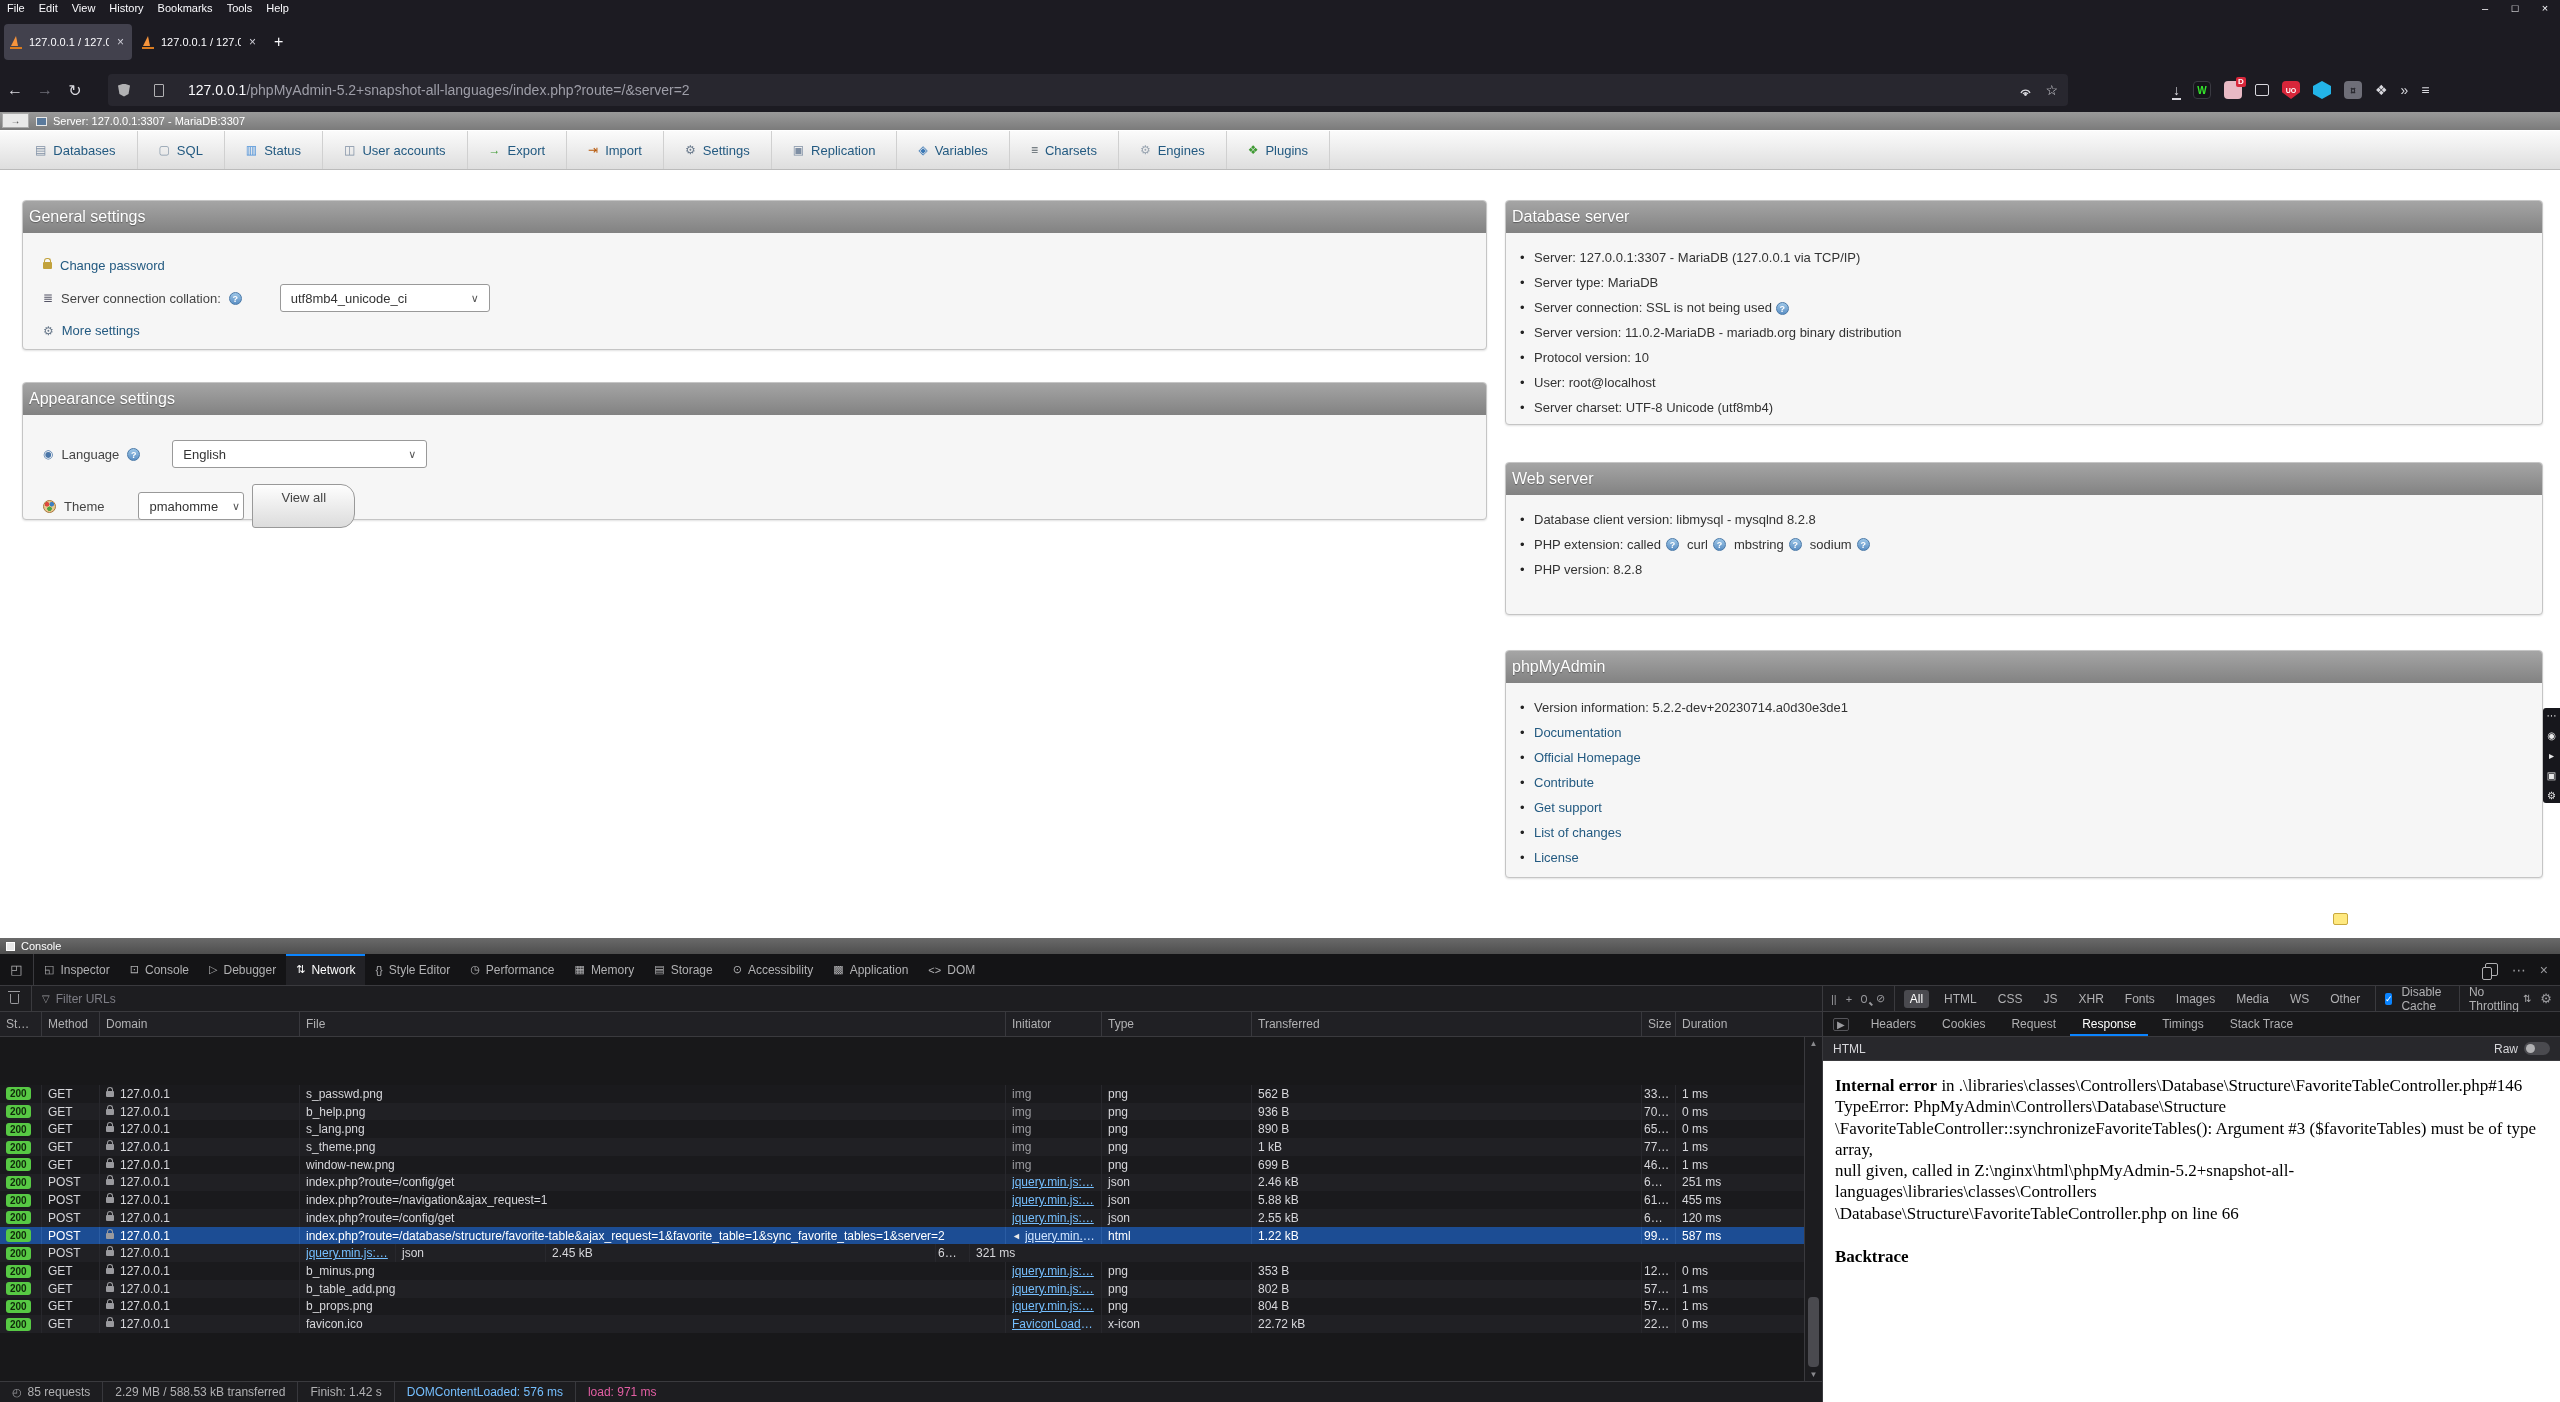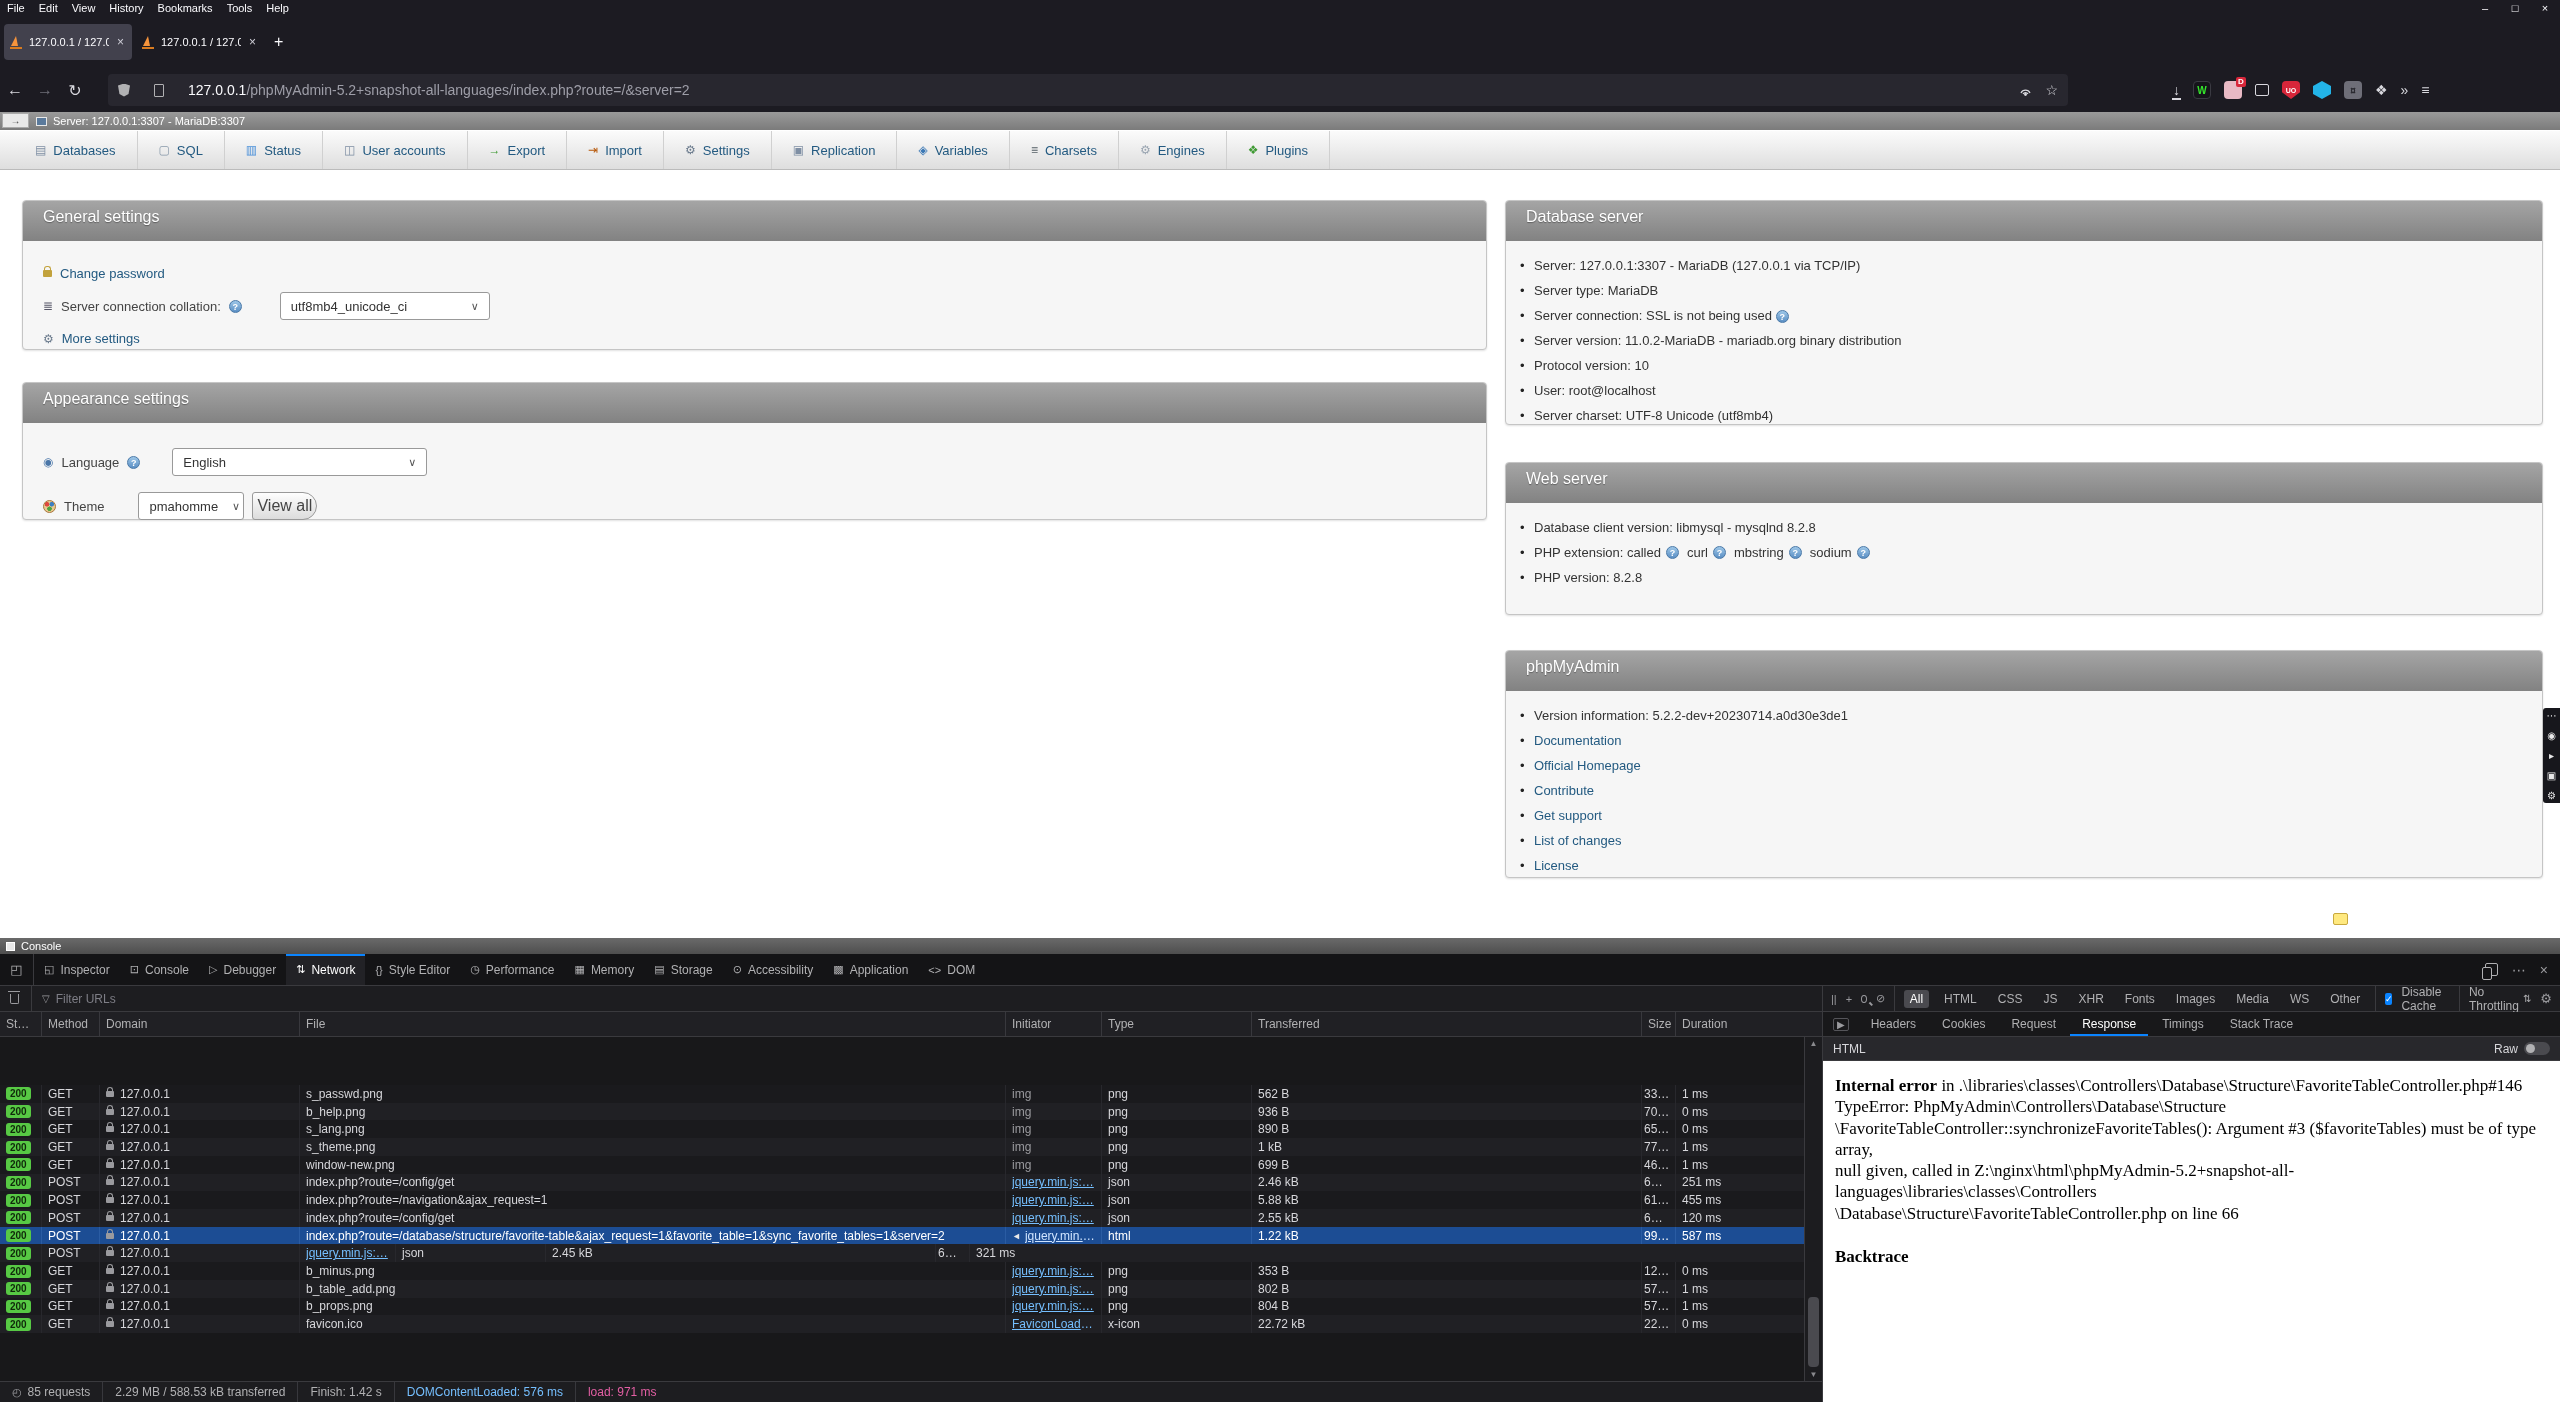--- a/index.html
+++ b/index.html
@@ -50,33 +50,33 @@
   #page { position:absolute; left:0; top:112px; width:2560px; height:826px; background:#fff; }
   #nav-toggle { position:absolute; left:2px; top:1px; width:27px; height:15px; background:#e9e9e9; border:1px solid #aaa; color:#444; font-size:10px; text-align:center; line-height:13px; z-index:2; }
   #server-bar { position:absolute; left:0; top:0; right:0; height:18px; background:linear-gradient(#9a9a9a,#7b7b7b); color:#fff; font-size:11px; line-height:18px; padding-left:36px; display:flex; align-items:center; gap:6px; }
   .server-ic { display:inline-block; width:11px; height:9px; border:1px solid #e8e8e8; background:#5b7a9c; }
   #topmenu { position:absolute; left:0; top:19px; right:0; height:39px; background:linear-gradient(#fbfbfb,#dedede); border-bottom:1px solid #bbb; display:flex; align-items:stretch; padding-left:14px; }
   .pma-tab { display:flex; align-items:center; gap:7px; padding:0 21px; font-size:13px; color:#235a81; border-right:1px solid #d0d0d0; }
   .pma-tab .tabicon { font-size:12px; }
 
   #pma-content { position:absolute; left:0; top:58px; right:0; bottom:0; background:#fff; }
   .panel { border:1px solid #c5c5c5; border-radius:4px; background:#f6f6f6; box-shadow:0 1px 2px rgba(0,0,0,.12); }
-  .panel-header { height:40px; background:linear-gradient(#a5a5a5,#828282); border-radius:3px 3px 0 0; color:#fff; font-size:16px; line-height:32px; padding-left:20px; text-shadow:0 1px 1px rgba(0,0,0,.35); }
+  .panel-header { height:32px; background:linear-gradient(#a5a5a5,#828282); border-radius:3px 3px 0 0; color:#fff; font-size:16px; line-height:32px; padding-left:6px; text-shadow:0 1px 1px rgba(0,0,0,.35); }
   #left-col { position:absolute; left:22px; top:0; width:1465px; }
   #right-col { position:absolute; left:1505px; top:0; width:1038px; }
   #panel-general { margin-top:30px; height:150px; }
   #panel-appearance { margin-top:32px; height:138px; }
   .gen-body { padding:14px 20px; font-size:13px; color:#444; }
   .gen-row { display:flex; align-items:center; margin:11px 0; gap:8px; }
   .pma-link { color:#235a81; text-decoration:none; }
   .iglyph { font-size:12px; }
   .help-ic { display:inline-block; width:13px; height:13px; border-radius:50%; background:linear-gradient(#9ec7e8,#5b8fc4); border:1px solid #4a79a8; color:#fff; font-size:9px; font-weight:bold; text-align:center; line-height:13px; }
   .pma-select { display:inline-flex; align-items:center; justify-content:space-between; height:28px; border:1px solid #999; border-radius:3px; background:#fff; padding:4px 10px; font-size:13px; color:#333; }
   .pma-select .chev { color:#555; font-size:11px; margin-left:14px; }
-  .viewall-btn { height:28px; border:1px solid #999; border-radius:3px 14px 14px 3px; background:linear-gradient(#fefefe,#dcdcdc); padding:0 4px; font-size:16px; color:#444; line-height:26px; }
+  .viewall-btn { height:44px; border:1px solid #999; border-radius:3px 14px 14px 3px; background:linear-gradient(#fefefe,#dcdcdc); padding:0 28px; font-size:13px; color:#444; line-height:26px; }
   .ilock { position:relative; display:inline-block; width:9px; height:7px; background:#8a8a8e; border-radius:1px; }
   .ilock::before { content:""; position:absolute; left:1px; top:-4px; width:5px; height:4px; border:1.5px solid #8a8a8e; border-bottom:none; border-radius:3px 3px 0 0; }
   .ilock.gold { background:#c2a23c; } .ilock.gold::before { border-color:#c2a23c; }
   .palette-ic { display:inline-block; width:13px; height:13px; border-radius:50%; background:radial-gradient(circle at 28% 30%, #e0483e 0 2px, transparent 2.5px), radial-gradient(circle at 70% 30%, #3d7fc1 0 2px, transparent 2.5px), radial-gradient(circle at 50% 70%, #4fa33f 0 2px, transparent 2.5px), #e8c98f; border:1px solid #a8763e; }
 
   #panel-dbserver { margin-top:30px; height:225px; }
   #panel-webserver { margin-top:37px; height:153px; }
   #panel-about { margin-top:35px; height:228px; }
   .list-body { padding:12px 10px 10px 14px; }
   .list-body ul { list-style:none; }

